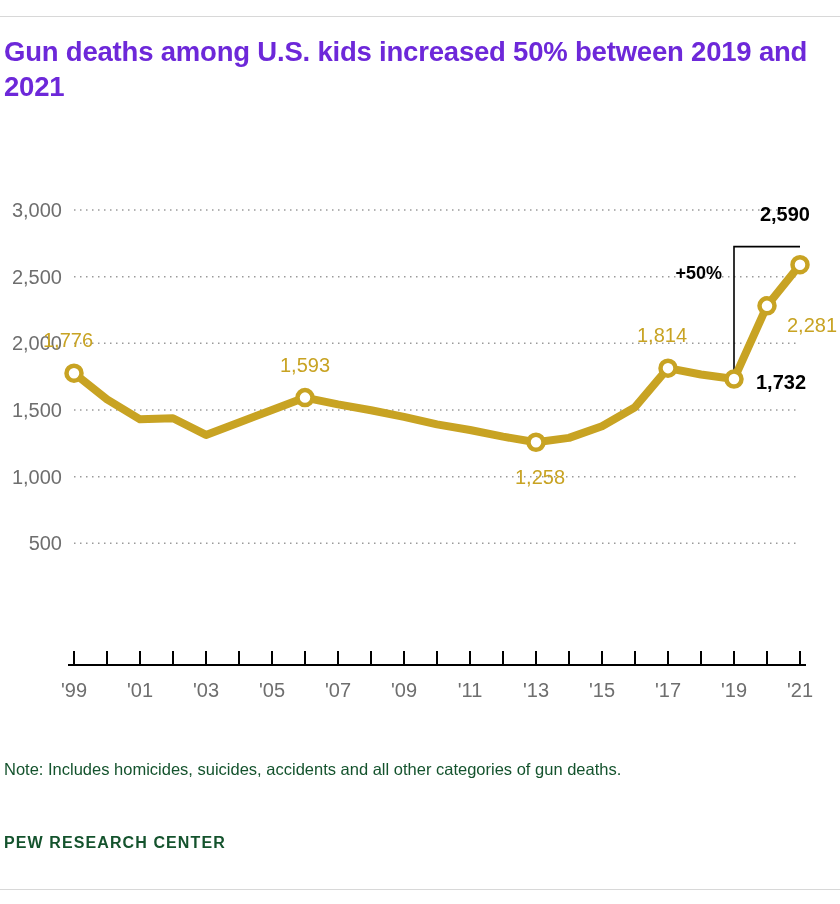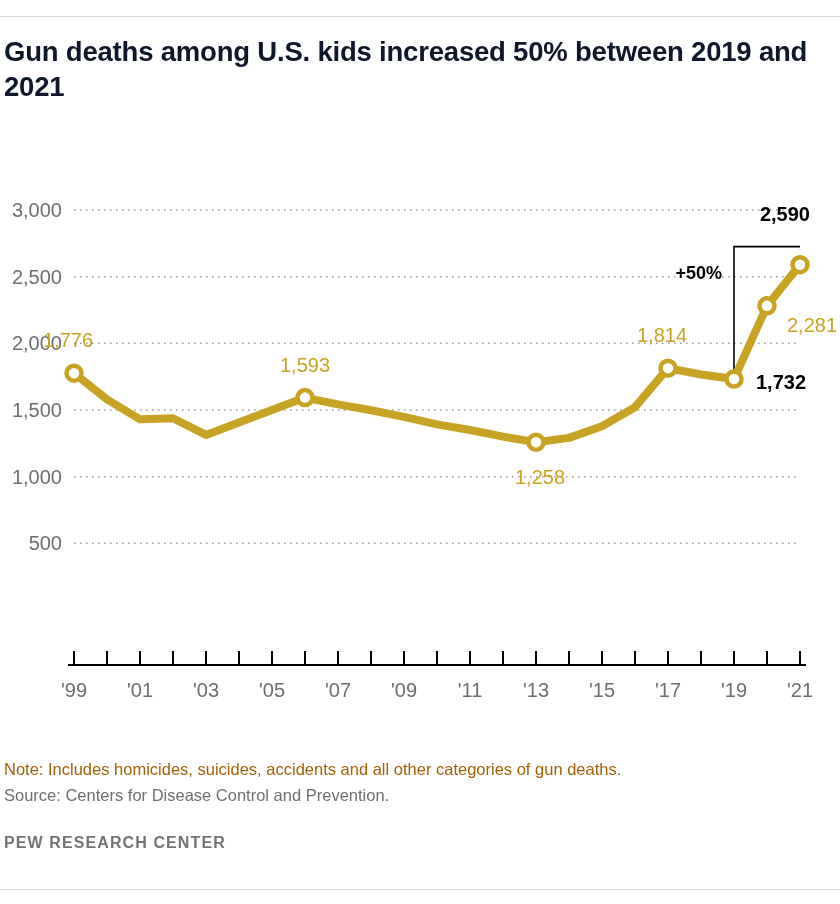--- a/index.html
+++ b/index.html
@@ -38,21 +38,21 @@
   }
   .title {
     position: absolute;
     left: 4px;
     top: 34px;
     width: 830px;
     font-size: 27.5px;
     font-weight: bold;
     line-height: 1.28;
     letter-spacing: -0.2px;
-    color: #0f172a;
+    color: #6d28d9;
   }
   .subtitle {
     position: absolute;
     left: 4px;
     top: 138px;
     width: 800px;
     font-family: "Liberation Serif", serif;
     font-style: italic;
     font-size: 21px;
     color: #6e6e6e;
@@ -67,39 +67,39 @@
   .plot svg {
     display: block;
   }
   .note {
     position: absolute;
     left: 4px;
     top: 758px;
     width: 836px;
     font-size: 16.5px;
     line-height: 1.45;
-    color: #a16207;
+    color: #14532d;
   }
   .source {
     position: absolute;
     left: 4px;
     top: 784px;
     width: 836px;
     font-size: 16.5px;
     line-height: 1.45;
     color: #6e6e6e;
   }
   .pew {
     position: absolute;
     left: 4px;
     top: 834px;
     font-size: 16px;
     font-weight: bold;
     letter-spacing: 1.1px;
-    color: #737373;
+    color: #14532d;
   }
   text {
     font-family: "Liberation Sans", sans-serif;
   }
   .axis-label {
     font-size: 20px;
     fill: #6e6e6e;
   }
   .pt-label {
     font-size: 20px;
@@ -203,17 +203,16 @@
           <text x="540" y="299.26666666666665" text-anchor="middle" class="pt-label">1,258</text>
           <text x="662" y="157.13333333333333" text-anchor="middle" class="pt-label">1,814</text>
           <text x="756" y="204.06666666666666" text-anchor="start" class="pt-label-bold">1,732</text>
           <text x="787" y="146.86666666666667" text-anchor="start" class="pt-label">2,281</text>
           <text x="810" y="35.66666666666666" text-anchor="end" class="pt-label-bold">2,590</text>
         </g>
     </svg>
   </div>
 
   <div class="note">Note: Includes homicides, suicides, accidents and all other categories of gun deaths.</div>
-  <div class="source">Source: Centers for Disease Control and Prevention.</div>
   <div class="pew">PEW RESEARCH CENTER</div>
 
   <div class="rule-bottom"></div>
 </div>
 
 </body></html>

